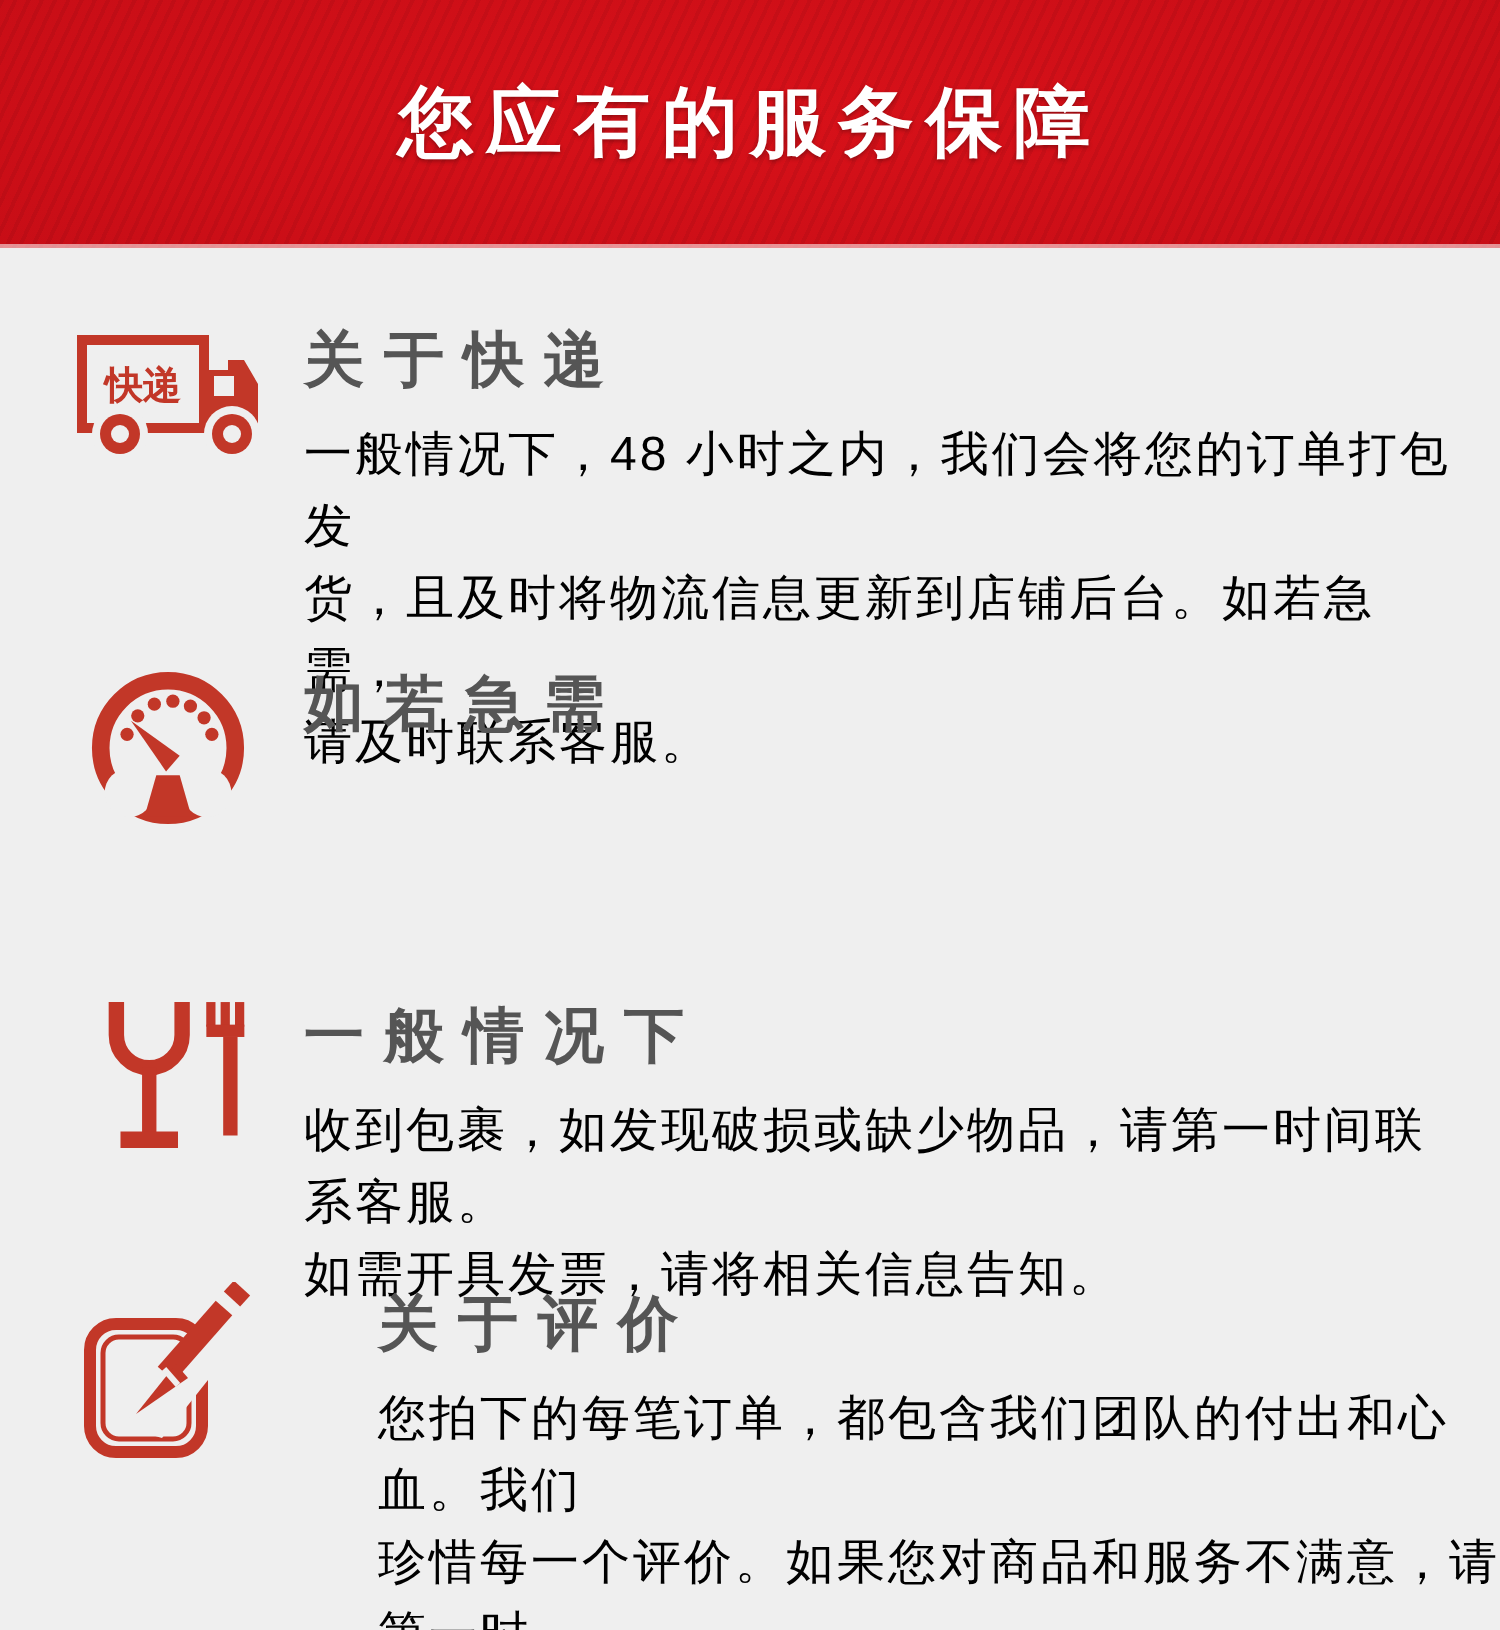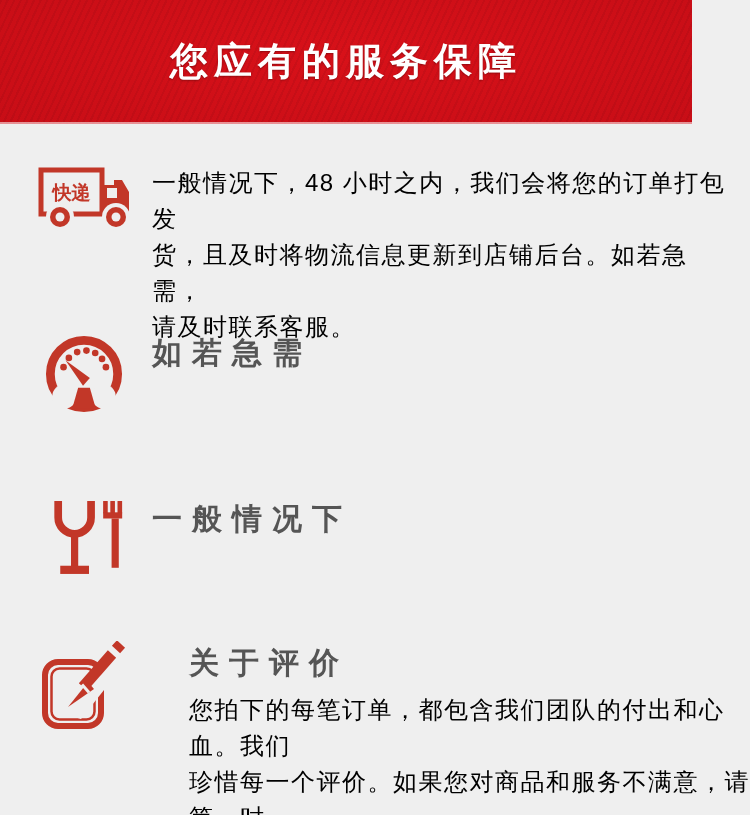--- a/index.html
+++ b/index.html
@@ -5,21 +5,21 @@
   html,body{margin:0;padding:0;}
   body{
     width:750px;height:815px;
     background:#efefef;
     font-family:"Liberation Sans","DejaVu Sans",sans-serif;
     position:relative;
     overflow:hidden;
   }
   
   .banner{
-    position:absolute;top:0;left:0;width:692px;height:122px;
+    position:absolute;top:0;left:0;width:750px;height:122px;
     background:
       repeating-linear-gradient(115deg, rgba(0,0,0,0.055) 0 2px, rgba(0,0,0,0) 2px 6px),
       radial-gradient(140% 200% at 50% 45%, #d81119 0%, #c60d16 50%, #960910 100%);
     display:flex;align-items:center;justify-content:center;
     border-bottom:2px solid rgba(255,255,255,0.55);
   }
   .banner-title{
     color:#ffffff;
     font-size:38px;
     font-weight:bold;
@@ -84,20 +84,21 @@
       <rect class="icon-cut" x="69" y="24" width="10" height="10"></rect>
       <circle class="icon-cut" cx="22" cy="53" r="14"></circle>
       <circle class="icon-cut" cx="78" cy="53" r="14"></circle>
       <circle class="icon-fill" cx="22" cy="53" r="10"></circle>
       <circle class="icon-cut" cx="22" cy="53" r="4.5"></circle>
       <circle class="icon-fill" cx="78" cy="53" r="10"></circle>
       <circle class="icon-cut" cx="78" cy="53" r="4.5"></circle>
       <text x="33.5" y="35" text-anchor="middle" font-size="19" font-weight="bold" fill="#c23728">快递</text>
     </svg>
     <div class="section-text">
+      <h2 class="section-title">关于快递</h2>
       <p class="section-body">一般情况下，48 小时之内，我们会将您的订单打包发
 货，且及时将物流信息更新到店铺后台。如若急需，
 请及时联系客服。</p>
     </div>
   </div>
 
   <div class="section" id="section-delivery-time">
     <svg class="section-icon" viewBox="0 0 80 80">
       <circle class="icon-stroke" cx="40" cy="40" r="34.5" stroke-width="9"></circle>
       <circle class="icon-cut" cx="20" cy="63" r="12.5"></circle>
@@ -123,20 +124,22 @@
       <path class="icon-stroke" d="M20,33 V66" stroke-width="7"></path>
       <path class="icon-stroke" d="M6,68 H34" stroke-width="8"></path>
       <path class="icon-stroke" d="M50,1 V13" stroke-width="4.5"></path>
       <path class="icon-stroke" d="M57,1 V13" stroke-width="4.5"></path>
       <path class="icon-stroke" d="M64,1 V13" stroke-width="4.5"></path>
       <rect class="icon-fill" x="47.8" y="12" width="18.5" height="6"></rect>
       <path class="icon-stroke" d="M59.5,18 V66" stroke-width="7"></path>
     </svg>
     <div class="section-text">
       <h2 class="section-title">一般情况下</h2>
+      <p class="section-body">收到包裹，如发现破损或缺少物品，请第一时间联系客服。
+如需开具发票，请将相关信息告知。</p>
     </div>
   </div>
 
   <div class="section" id="section-reviews">
     <svg class="section-icon" viewBox="0 0 88 90">
       <rect class="icon-stroke" x="4" y="21" width="56" height="64" rx="13" stroke-width="6"></rect>
       <rect class="icon-stroke" x="10.5" y="27.5" width="43" height="51" rx="8" stroke-width="2.5"></rect>
       <path class="icon-cut" d="M82,2 L20,72 L40,78 L86,20 Z"></path>
       <path class="icon-stroke" d="M71,13 L42,46" stroke-width="11"></path>
       <path class="icon-stroke" d="M80,3 L75,8.5" stroke-width="11"></path>

